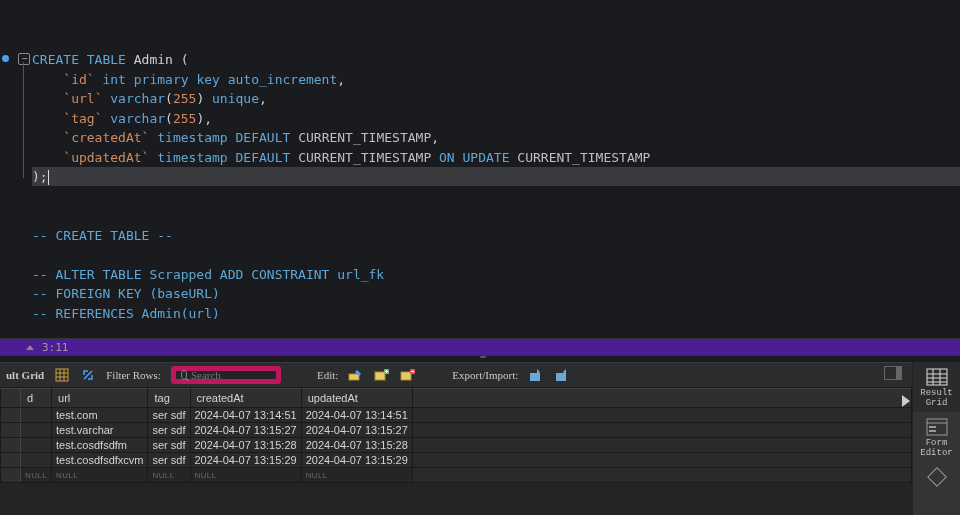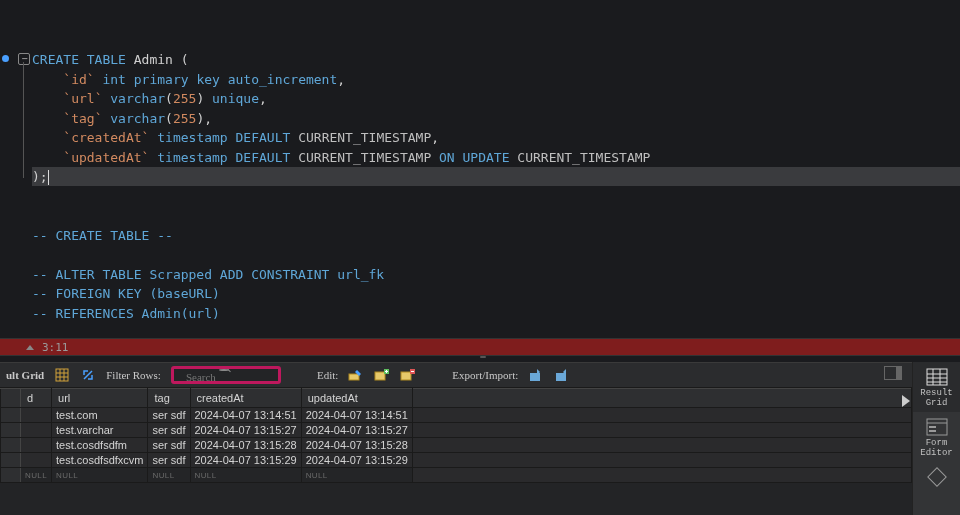--- a/index.html
+++ b/index.html
@@ -81,21 +81,21 @@
     background: #ddd;
     vertical-align: middle;
   }
 
   
   .status {
     position: absolute;
     left: 0; right: 0;
     top: 338px;
     height: 18px;
-    background: #7f1d1d;
+    background: #4c1d95;
     border-top: 1px solid #333;
     border-bottom: 1px solid #333;
     font-size: 11px;
     color: #9a9a9a;
     padding-left: 42px;
     line-height: 18px;
   }
   .status::before {
     content: "";
     position: absolute;
@@ -133,26 +133,25 @@
   .toolbar .lbl-bold { font-weight: 600; }
   .tb-icon {
     width: 16px; height: 16px;
     display: inline-flex;
     align-items: center; justify-content: center;
   }
   .search-box {
     display: flex;
     align-items: center;
     background: #232426;
-    border: 3px solid #be185d;
+    border: 5px solid #be185d;
     border-radius: 3px;
     height: 18px;
     padding: 0 5px;
     width: 110px;
-    flex-direction: column;
   }
   .search-box input {
     background: transparent;
     border: none;
     outline: none;
     color: #bbb;
     font-size: 11px;
     width: 80px;
     font-family: inherit;
   }

